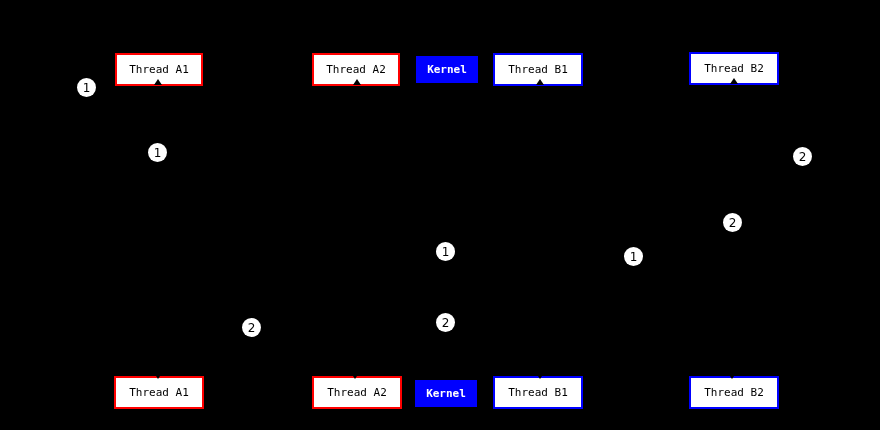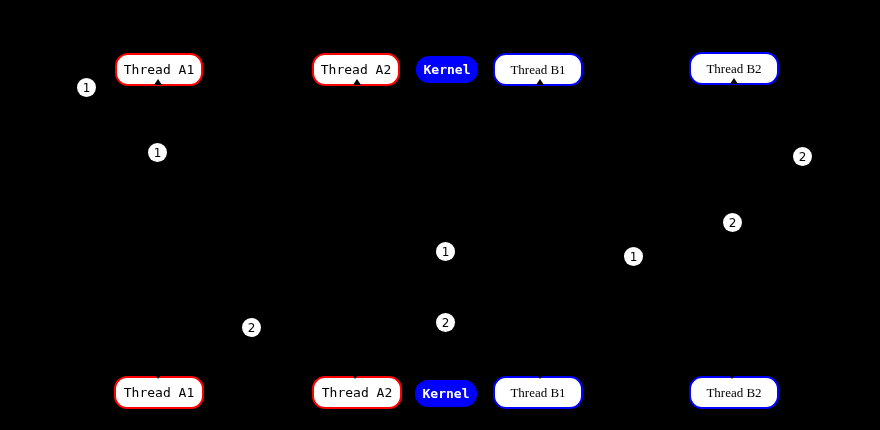--- a/index.html
+++ b/index.html
@@ -5,24 +5,24 @@
   html,body{margin:0;padding:0;background:#000;}
   .canvas{
     position:relative;width:880px;height:430px;overflow:hidden;
     background:var(--background,#000);
     font-family:"DejaVu Sans Mono","Liberation Mono",monospace;
   }
   .node{
     position:absolute;box-sizing:border-box;
     background:var(--node-bg,#fff);color:var(--node-text,#000);
     display:flex;align-items:center;justify-content:center;
-    font-size:13px;white-space:nowrap;border-radius:13px;
+    font-size:11px;white-space:nowrap;
   }
   .node.red{border:2px solid var(--red-border,#ff0000);}
-  .node.blue{border:2px solid var(--blue-border,#0000ff);font-family:Liberation Serif, serif;}
+  .node.blue{border:2px solid var(--blue-border,#0000ff);}
   .node.kernel{background:var(--kernel-bg,#0000ff);color:var(--kernel-text,#fff);border:none;font-weight:bold;}
   .badge{
     position:absolute;width:19px;height:19px;border-radius:50%;
     background:var(--badge-bg,#fff);color:var(--badge-text,#000);
     display:flex;align-items:center;justify-content:center;
     font-size:12px;line-height:1;
     font-family:"DejaVu Sans","Liberation Sans",sans-serif;
   }
   .notch{position:absolute;width:0;height:0;border-left:4px solid transparent;border-right:4px solid transparent;}
   .notch.up{border-bottom:6px solid #000;}

